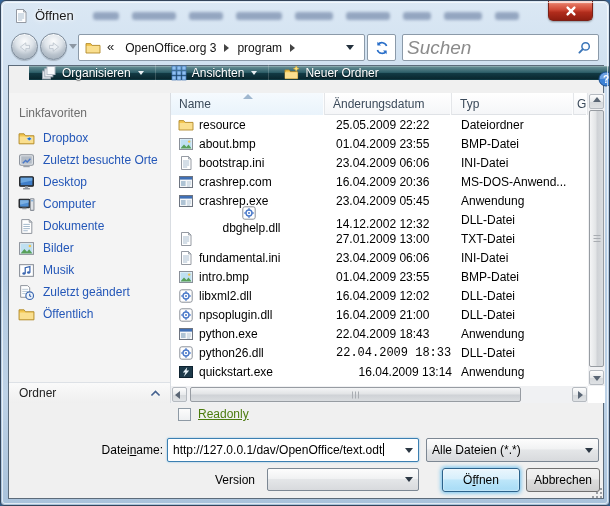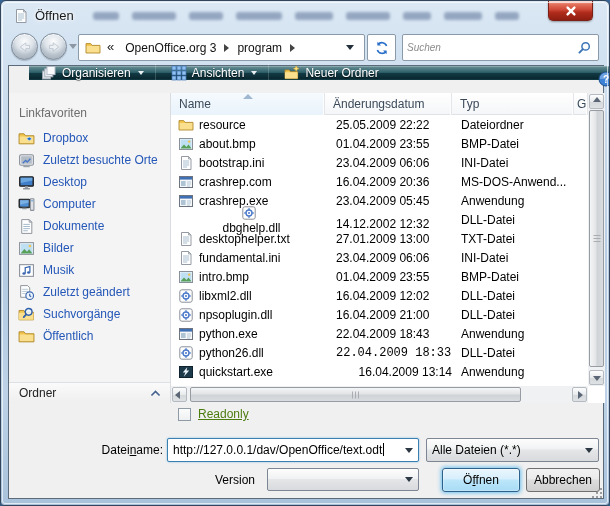--- a/index.html
+++ b/index.html
@@ -28,21 +28,21 @@
   .nav-chev{position:absolute;left:68px;top:13px;width:0;height:0;border-left:4px solid transparent;border-right:4px solid transparent;border-top:5px solid #8c97a3;}
   .crumbbar{position:absolute;left:77px;top:3px;width:287px;height:27px;background:#fff;border:1px solid #8b9aa9;border-radius:2px;display:flex;align-items:center;padding:0 4px;}
   .crumbbar .ic{width:16px;height:16px;margin:0 3px 0 2px;flex:0 0 auto;}
   .crumb-ovf{font-size:13px;color:#222;margin:0 5px 2px 3px;}
   .crumb{font-size:12px;color:#111;padding:3px 6px;cursor:pointer;white-space:nowrap;}
   .crumb-sep{width:0;height:0;border-left:5px solid #444;border-top:4px solid transparent;border-bottom:4px solid transparent;margin:0 2px;}
   .crumb-dd{margin-left:auto;margin-right:6px;width:0;height:0;border-left:4px solid transparent;border-right:4px solid transparent;border-top:5px solid #23303c;cursor:pointer;}
   .refreshbtn{position:absolute;left:366px;top:3px;width:29px;height:27px;background:#fff;border:1px solid #8b9aa9;border-radius:2px;cursor:pointer;}
   .refreshbtn svg{position:absolute;left:6px;top:5px;width:16px;height:16px;}
   .searchbox{position:absolute;left:401px;top:3px;width:197px;height:27px;background:#fff;border:1px solid #8b9aa9;border-radius:2px;}
-  .searchbox input{position:absolute;left:2px;top:2px;width:168px;height:21px;border:none;outline:none;font-size:10px;color:#333;background:transparent;}
+  .searchbox input{position:absolute;left:2px;top:2px;width:168px;height:21px;border:none;outline:none;font-size:19px;color:#333;background:transparent;}
   .searchbox input::placeholder{color:#8b8b8b;font-style:italic;}
   .searchbox svg{position:absolute;right:6px;top:5px;width:16px;height:16px;}
 
   
   .body{position:absolute;left:7px;top:64px;width:596px;height:434px;background:#f0f0f0;border:1px solid #5c6b7a;}
 
   
   .toolbar{position:absolute;left:0;top:0;width:100%;height:14px;
     background:linear-gradient(180deg,#a3bcc0 0%,#5f888f 9%,#2e5f69 46%,#123a44 52%,#0a2830 90%,#14404a 100%);
     display:flex;align-items:center;color:#fff;margin-left:20px;}
@@ -399,26 +399,20 @@
             <span>Musik</span>
           </div>
           <div class="side-item">
             <svg viewBox="0 0 16 16" class="ic">
               <use href="#s-recchanged"></use>
             </svg>
             <span>Zuletzt geändert</span>
           </div>
           <div class="side-item">
             <svg viewBox="0 0 16 16" class="ic">
-              <use href="#s-searchfolder"></use>
-            </svg>
-            <span>Suchvorgänge</span>
-          </div>
-          <div class="side-item">
-            <svg viewBox="0 0 16 16" class="ic">
               <use href="#s-folder"></use>
             </svg>
             <span>Öffentlich</span>
           </div>
         </div>
       <div class="side-footer">
         <span class="lbl">Ordner</span>
         <svg>
             <use href="#s-chevup"></use>
           </svg>
@@ -491,21 +485,20 @@
               <span>dbghelp.dll</span>
             </div>
             <div class="fcell c-date" style="width: 127px; margin-top: 8px;">14.12.2002 12:32</div>
             <div class="fcell c-type" style="width: 122px;">DLL-Datei</div>
           </div>
           <div class="frow">
             <div class="fcell c-name" style="width: 154px;">
               <svg viewBox="0 0 16 16" class="ic">
                 <use href="#s-doc"></use>
               </svg>
-              <span>desktophelper.txt</span>
             </div>
             <div class="fcell c-date" style="width: 127px;">27.01.2009 13:00</div>
             <div class="fcell c-type" style="width: 122px;">TXT-Datei</div>
           </div>
           <div class="frow">
             <div class="fcell c-name" style="width: 154px;">
               <svg viewBox="0 0 16 16" class="ic">
                 <use href="#s-doc"></use>
               </svg>
               <span>fundamental.ini</span>

